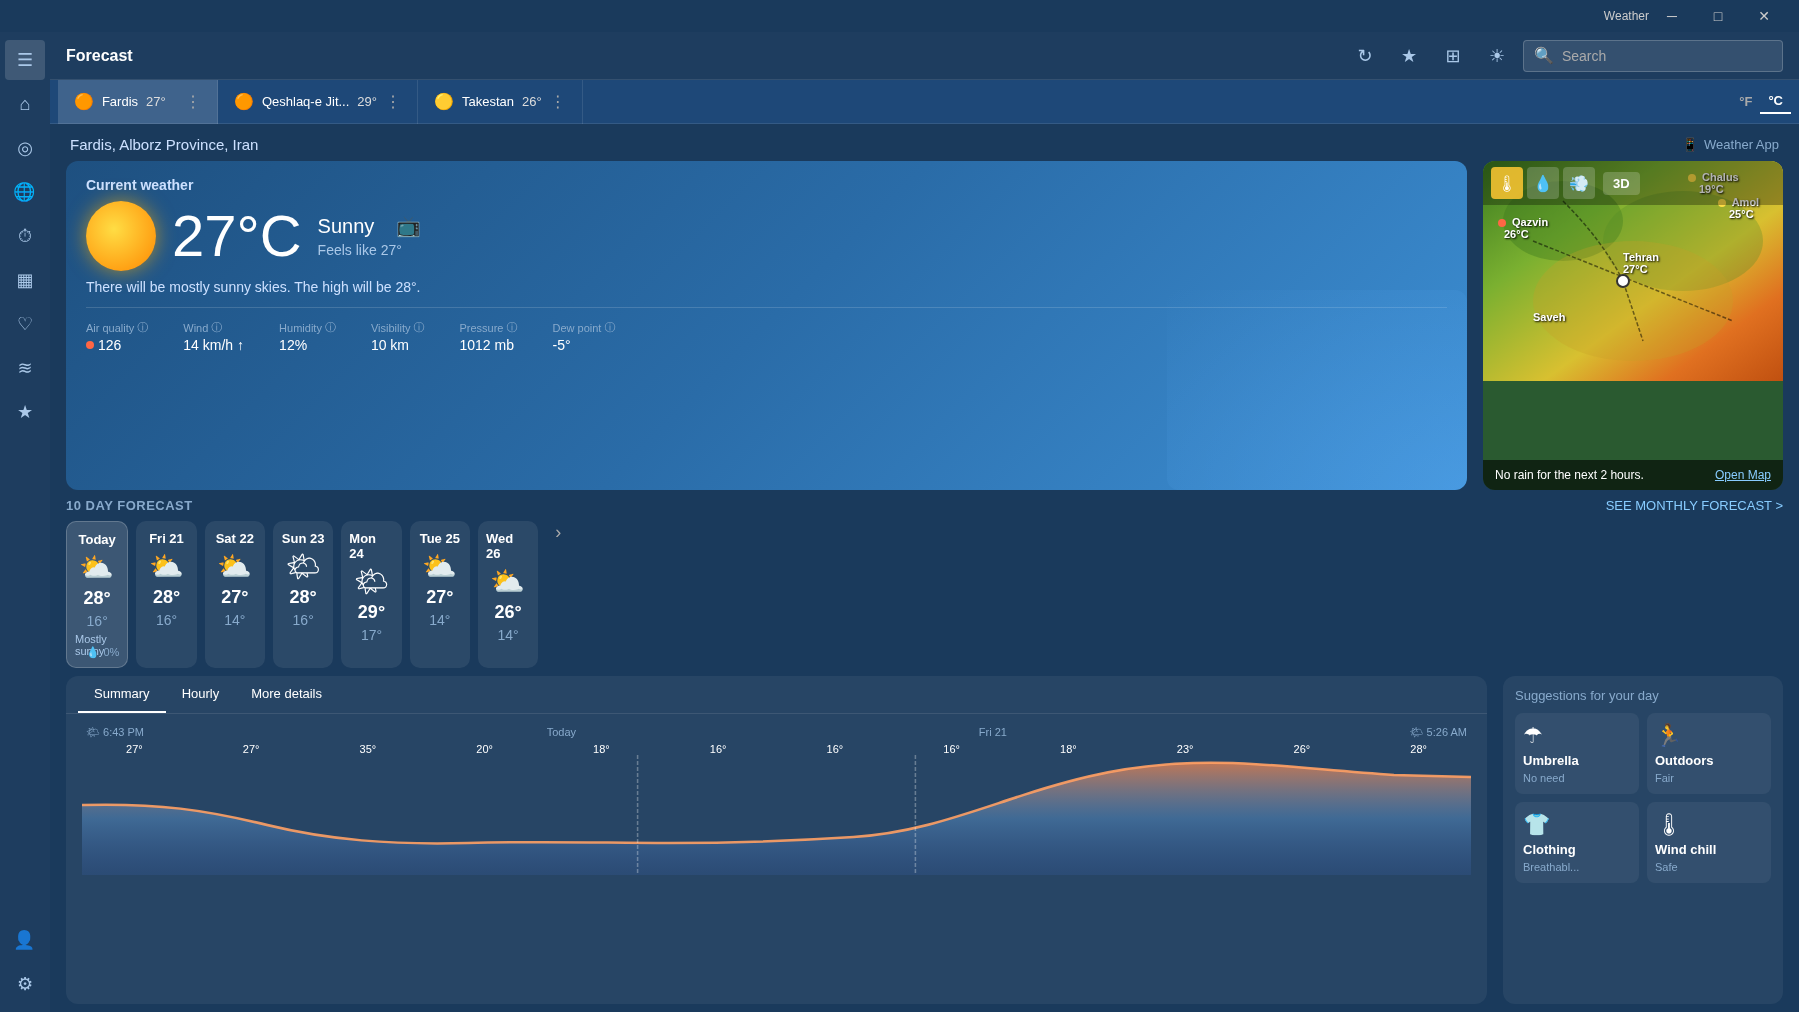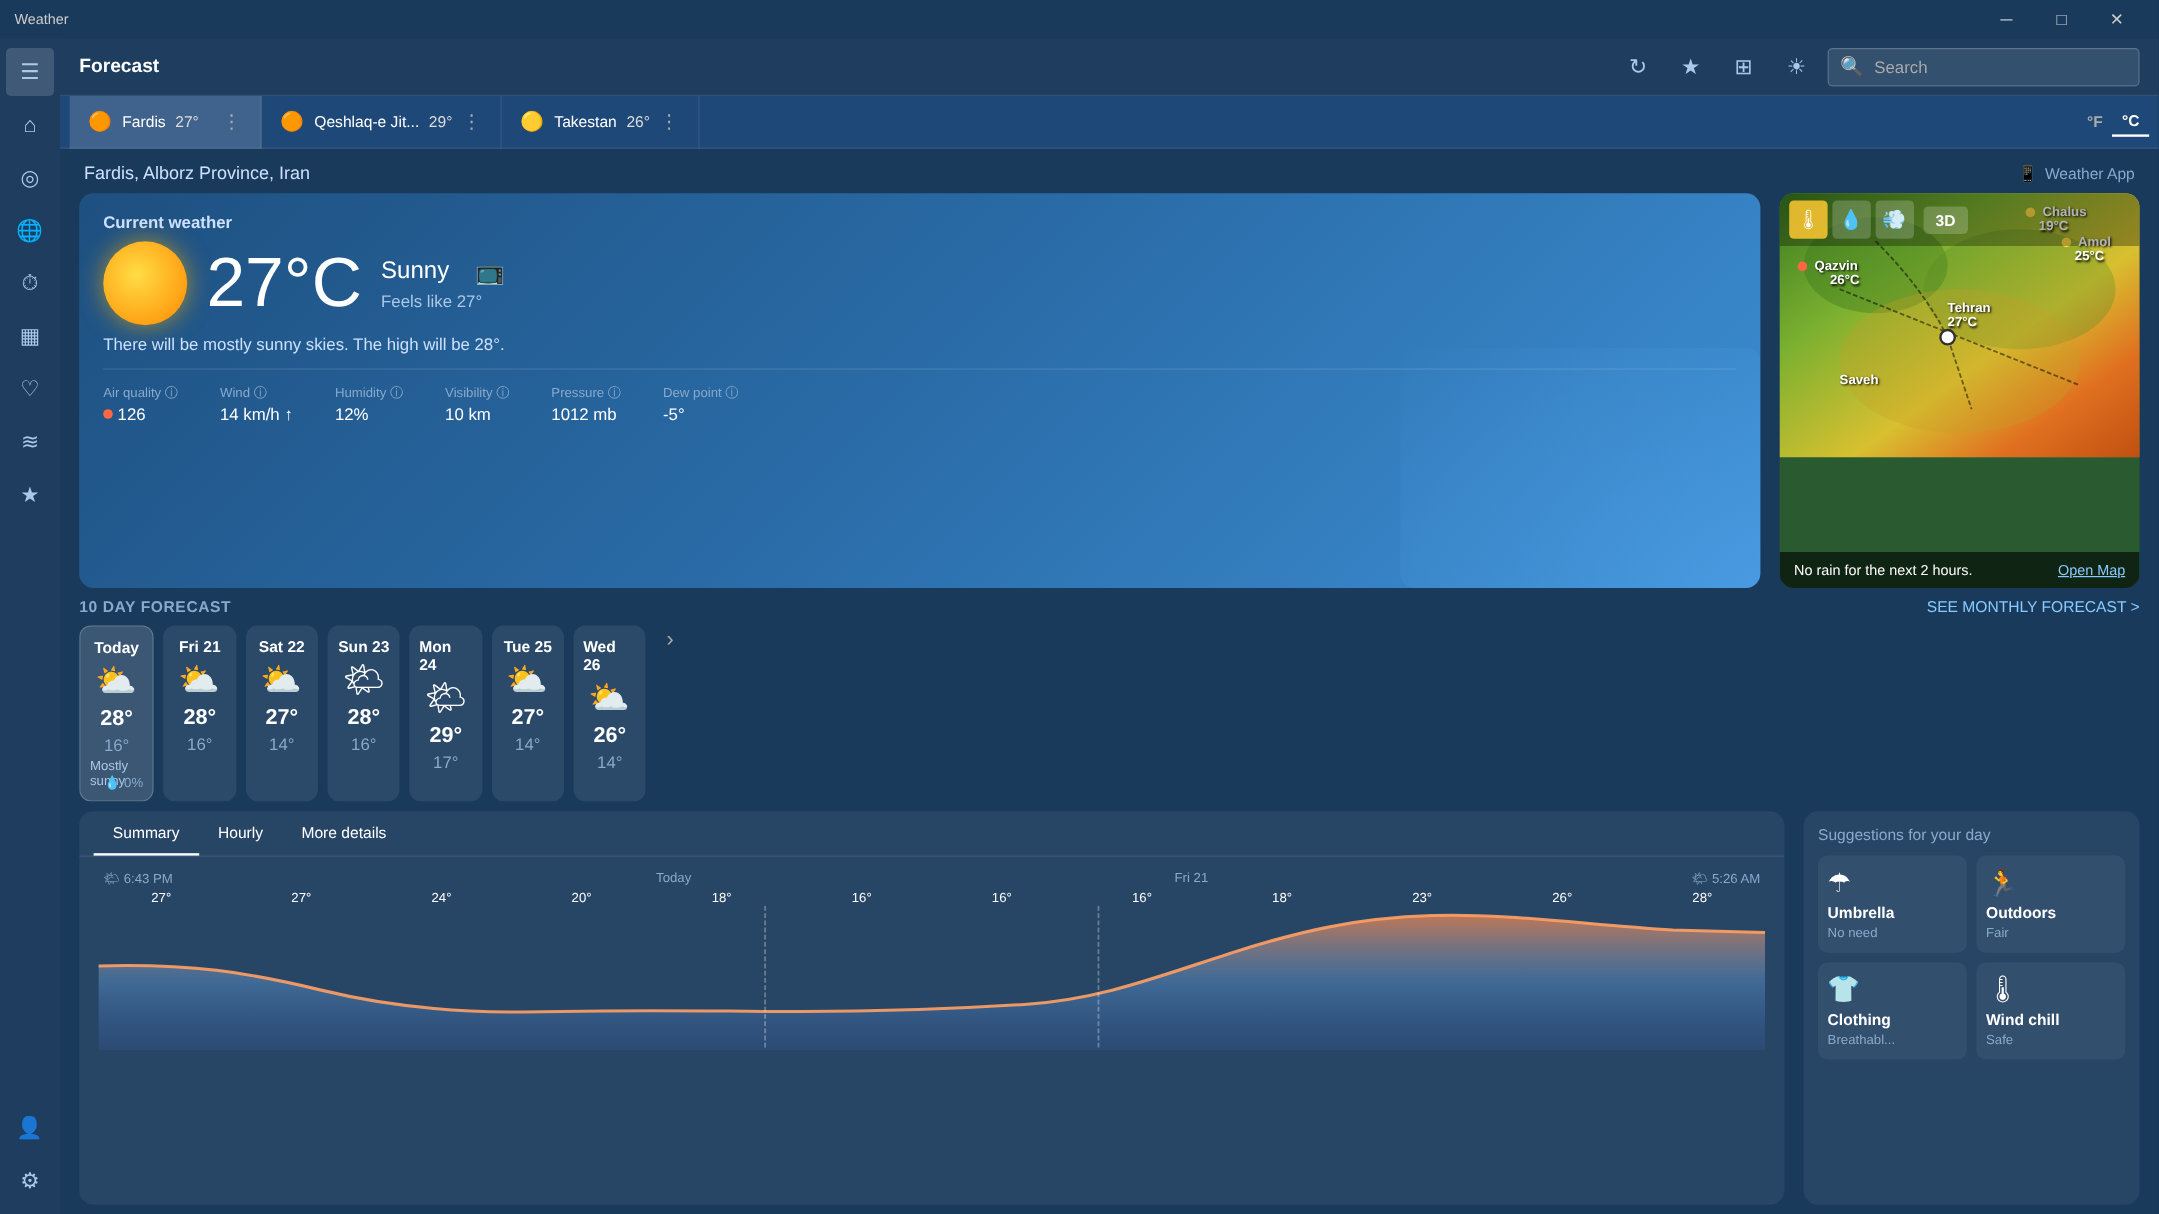--- a/index.html
+++ b/index.html
@@ -8,21 +8,21 @@
     
     .titlebar {
       height: 32px;
       background: #1a3a5c;
       display: flex;
       align-items: center;
       padding: 0 12px;
       font-size: 12px;
       color: #ccc;
     }
-    .titlebar-title { flex: 1; }
+    .titlebar-title { flex: 1; text-align: right; }
     .titlebar-controls { display: flex; gap: 0; }
     .titlebar-btn {
       width: 46px; height: 32px;
       display: flex; align-items: center; justify-content: center;
       cursor: pointer; font-size: 14px; color: #ccc;
     }
 
     
     .app-container {
       display: flex;
@@ -548,21 +548,21 @@
               <span style="margin-left:11px">19°C</span>
             </div>
             <div class="map-city" style="left:235px;top:35px">
               <span class="map-city-dot yellow"></span>
               <span>Amol</span><br>
               <span style="margin-left:11px">25°C</span>
             </div>
             <div class="map-city" style="left:15px;top:55px">
               <span class="map-city-dot"></span>
               <span>Qazvin</span><br>
-              <span style="margin-left:27px">26°C</span>
+              <span style="margin-left:6px">26°C</span>
             </div>
             <div class="map-city" style="left:140px;top:90px">
               <span>Tehran</span><br>
               <span>27°C</span>
             </div>
             <div class="map-city" style="left:50px;top:150px">
               <span>Saveh</span>
             </div>
           </div>
           <div class="map-footer">
@@ -659,21 +659,21 @@
                 <span>Fri 21</span>
               </div>
               <div style="display:flex;flex-direction:column;align-items:center;gap:2px">
                 <span>🌤 5:26 AM</span>
               </div>
             </div>
 
             <div style="display:flex;justify-content:space-around;padding:0 10px;font-size:11px;color:white">
               <span>27°</span>
               <span>27°</span>
-              <span>24°</span>
+              <span>35°</span>
               <span>20°</span>
               <span>18°</span>
               <span>16°</span>
               <span>16°</span>
               <span>16°</span>
               <span>18°</span>
               <span>23°</span>
               <span>26°</span>
               <span>28°</span>
             </div>

